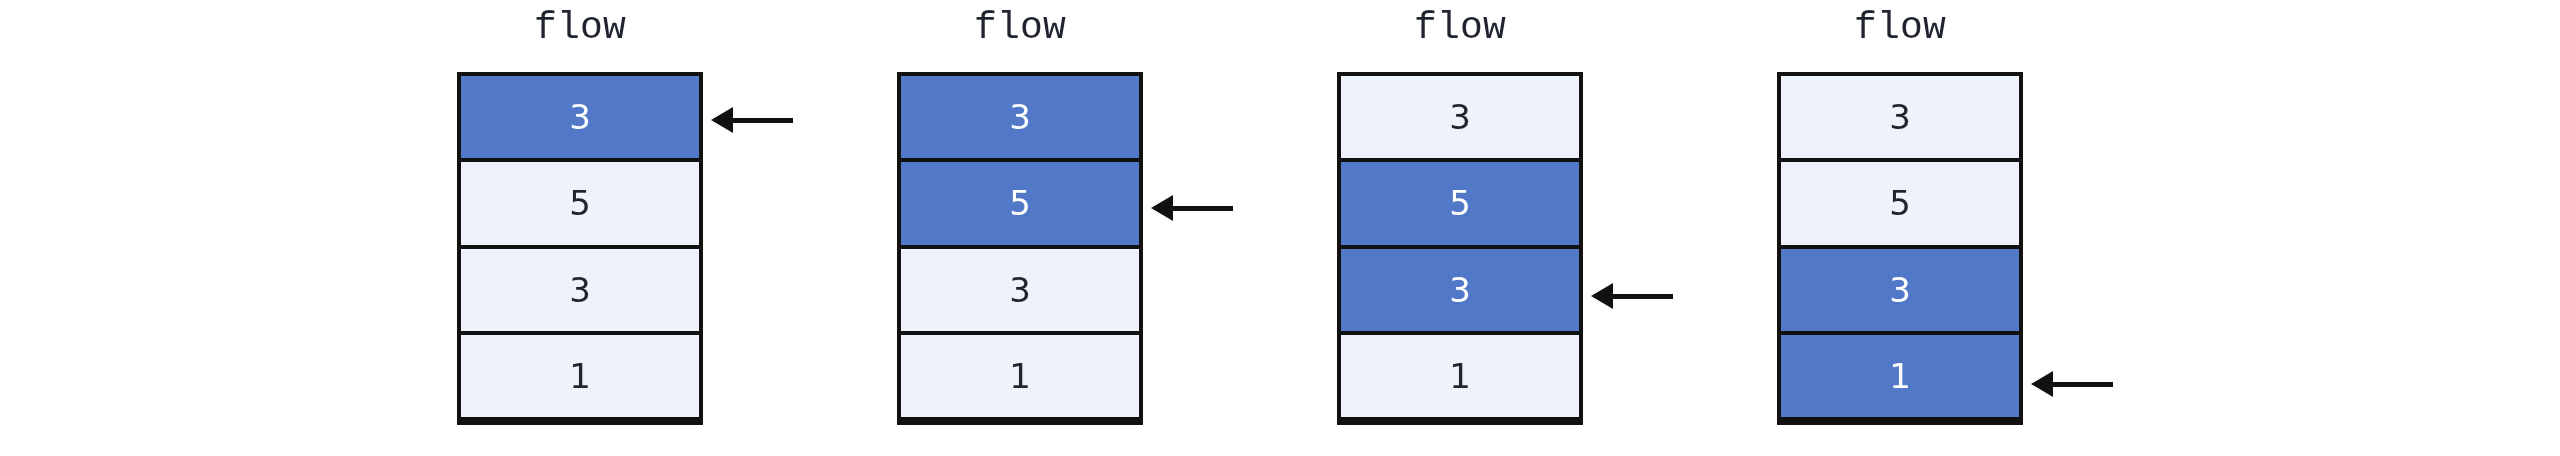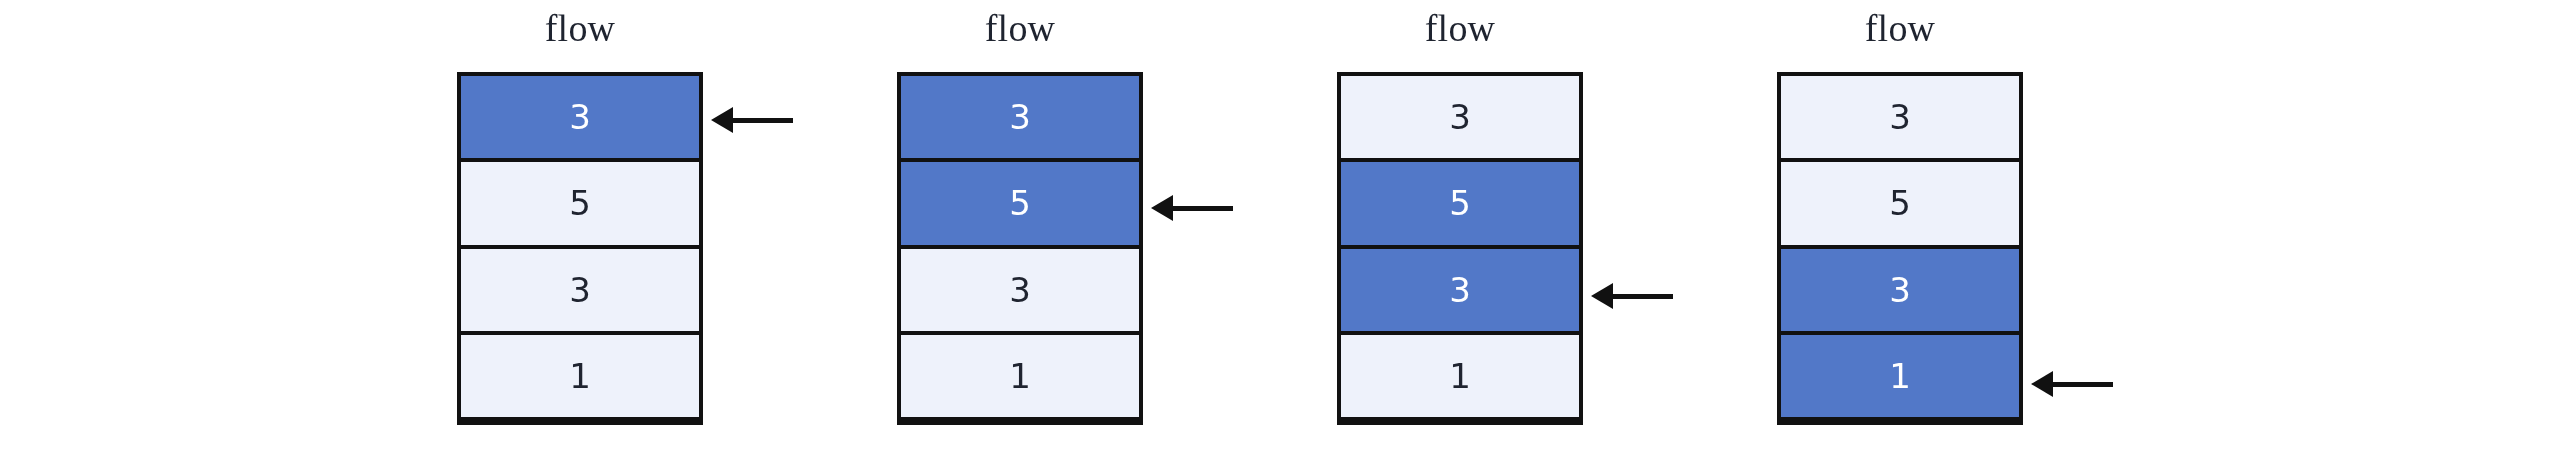--- a/index.html
+++ b/index.html
@@ -30,21 +30,21 @@
 
   .panel-title {
     position: absolute;
     top: 8px;
     left: 0;
     width: 246px;
     text-align: center;
     font-size: 38px;
     line-height: 40px;
     color: #1f2430;
-    font-family: Liberation Serif, serif;
+    font-family: Liberation Mono, monospace;
     letter-spacing: 0.2px;
     white-space: nowrap;
   }
 
   .table-wrap {
     position: absolute;
     top: 72px;
     left: 0;
     width: 246px;
     height: 353px;

